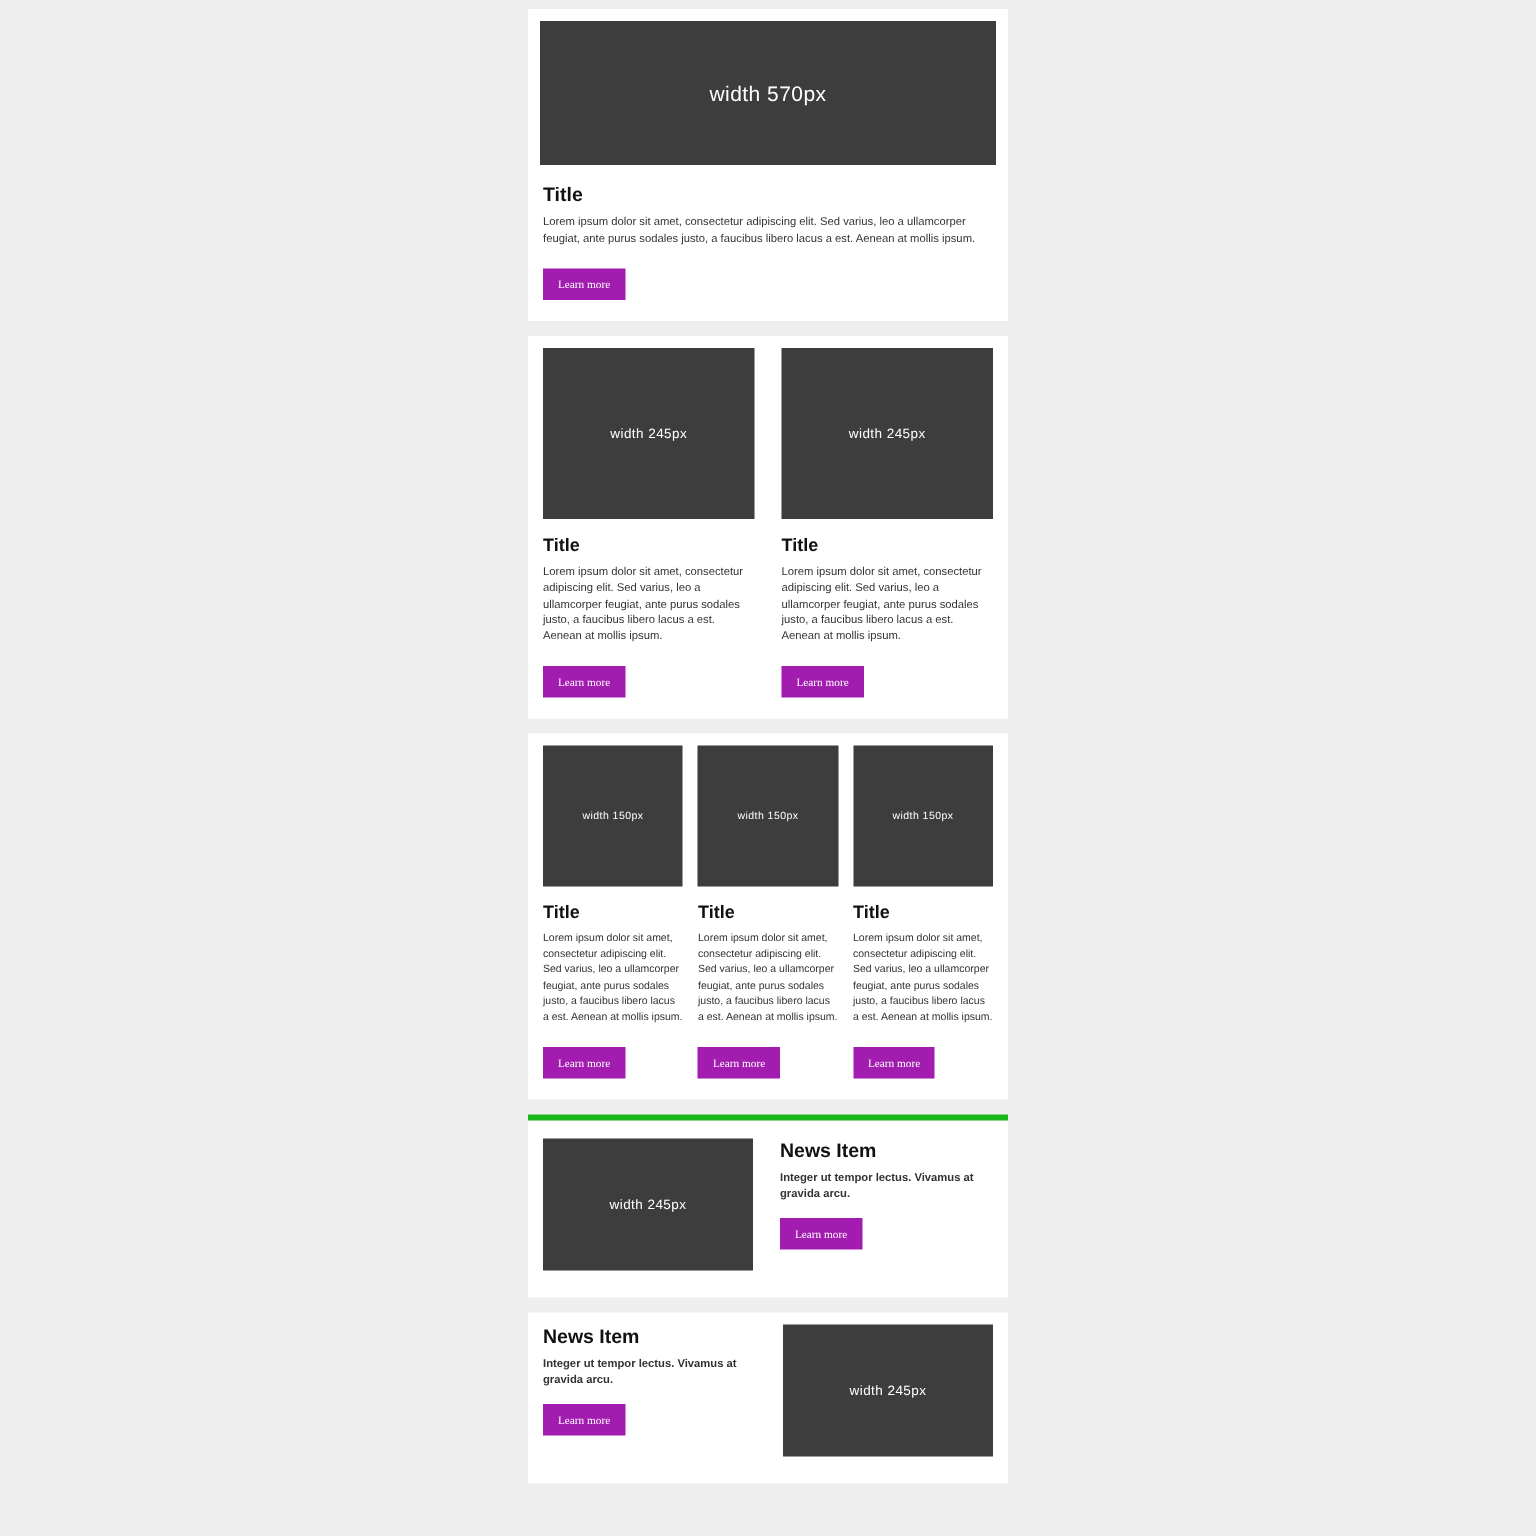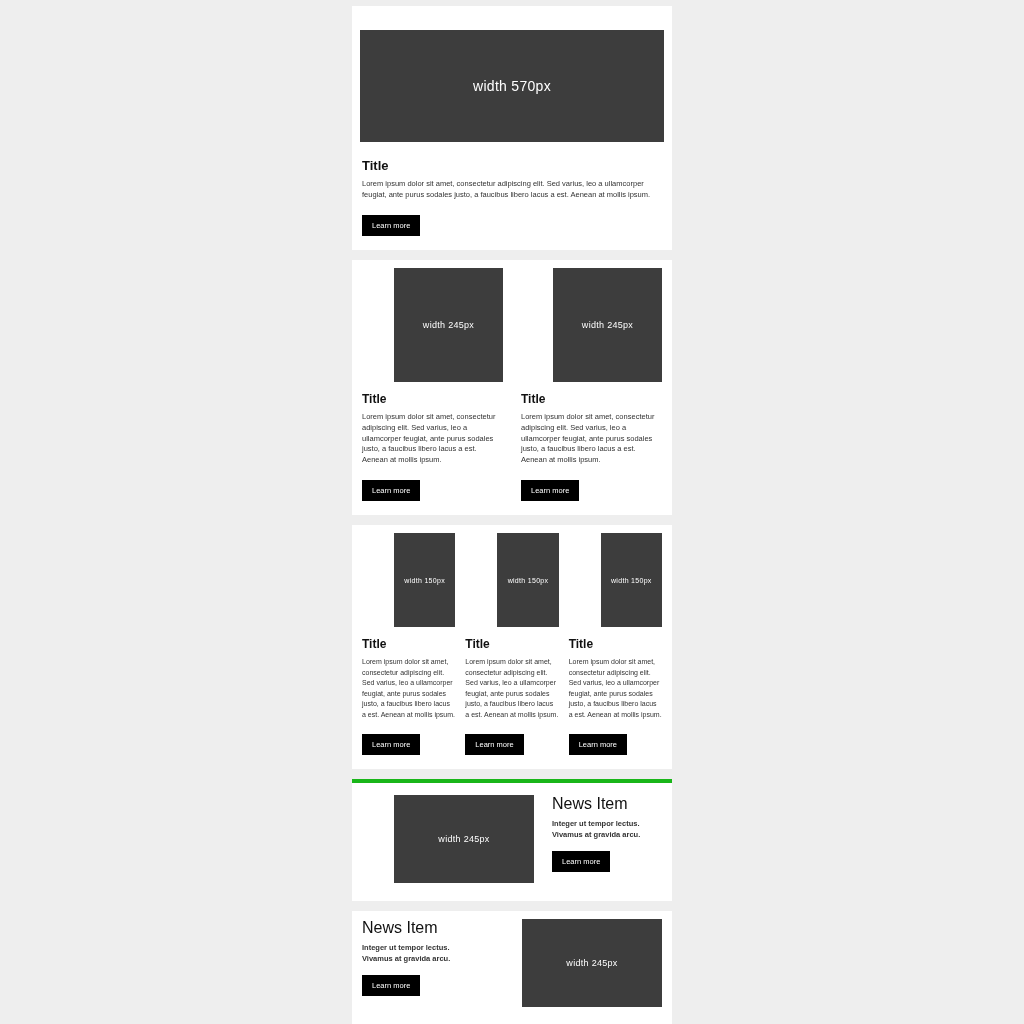--- a/index.html
+++ b/index.html
@@ -23,59 +23,59 @@
   }
   .img-ph {
     background: #3d3d3d;
     color: #fff;
     display: flex;
     align-items: center;
     justify-content: center;
     font-family: "Trebuchet MS", "Arial Narrow", sans-serif;
     font-stretch: condensed;
     letter-spacing: 0.3px;
-    margin-left: 32px;
   }
   .hero-img {
-    height: 112px;
+    height: 96px;
     font-size: 14px;
-    margin: 16px -2px;
+    margin: 0 -2px;
   }
   .title {
     font-size: 13px;
     font-weight: bold;
     margin: 12px 0 6px 0;
     color: #111;
   }
   .body-text {
     font-size: 7.5px;
     line-height: 1.45;
     color: #333;
   }
   .btn {
     display: inline-block;
-    background: #000000;
+    background: #a21caf;
     color: #fff;
     font-size: 7.5px;
     padding: 6px 10px;
     margin-top: 14px;
     border: none;
     cursor: pointer;
+    font-family: Liberation Serif, serif;
   }
   .row { display: flex; gap: 18px; }
   .col { flex: 1; min-width: 0; }
   .row3 { display: flex; gap: 10px; }
   .col3 { flex: 1; min-width: 0; }
   .img-245 { height: 114px; font-size: 9px; }
   .img-150 { height: 94px; font-size: 7px; }
   .green-bar { height: 4px; background: #19b619; margin: -10px -10px 12px -10px; }
   .news-row { display: flex; gap: 18px; align-items: flex-start; }
   .news-img { width: 140px; height: 88px; font-size: 9px; flex-shrink: 0; margin-bottom: 4px;}
   .news-col { flex: 1; }
-  .news-title { font-size: 16px; font-weight: normal; margin: 0 0 6px 0; color:#111; }
+  .news-title { font-size: 13px; font-weight: bold; margin: 0 0 6px 0; color:#111; }
   .news-body { font-size: 7.5px; line-height: 1.45; font-weight: bold; }
   .news-btn { margin-top: 10px; }
   .tiny-title { font-size: 12px; font-weight: bold; margin: 10px 0 6px 0; color:#111;}
   .tiny-body { font-size: 7px; line-height: 1.5; }
 </style>
 </head>
 <body>
 
 <div class="wrap">
 

